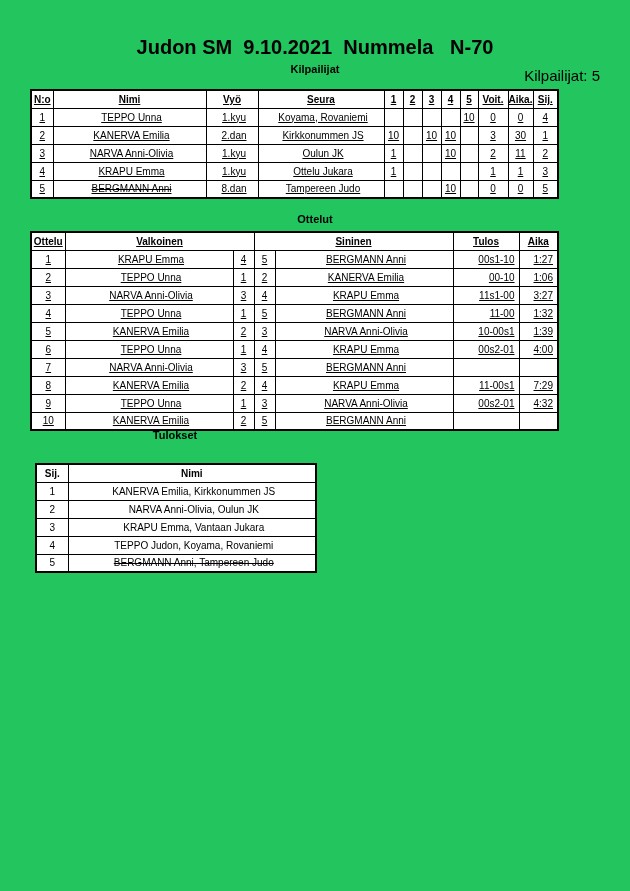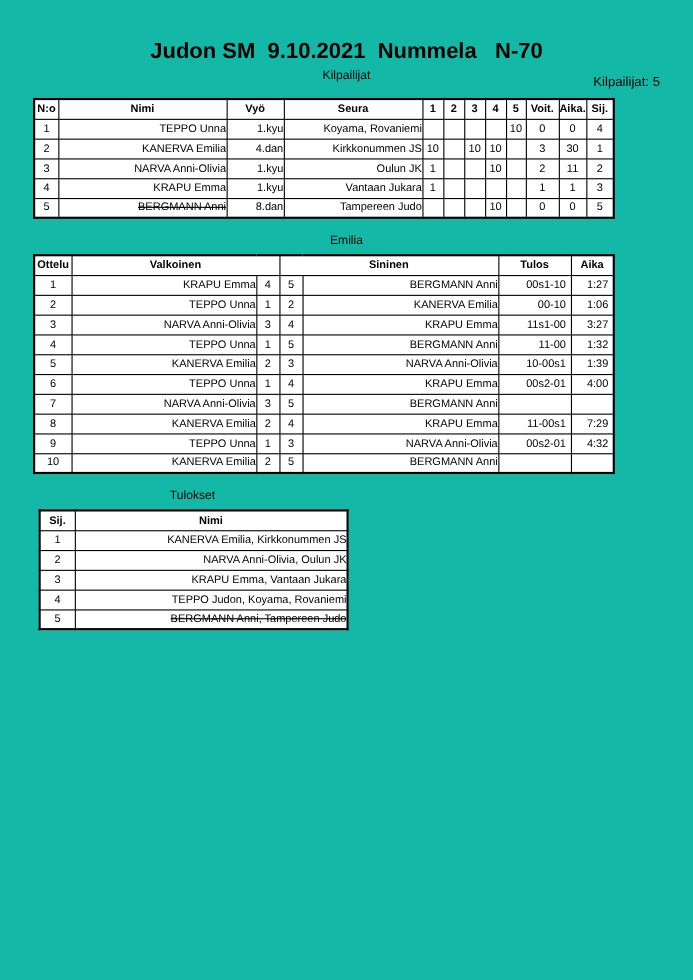--- a/index.html
+++ b/index.html
@@ -1,40 +1,40 @@
 <!DOCTYPE html>
 <html><head>
 <meta charset="utf-8">
 <style>
   * { margin:0; padding:0; box-sizing:border-box; }
   html,body { background:#fff; }
   body { width:630px; height:891px; font-family:"Liberation Sans", sans-serif; color:#000; }
-  .page { position:relative; width:630px; height:891px; background:#14b8a6; overflow:hidden; }
+  .page { position:relative; width:630px; height:891px; background:#22c55e; overflow:hidden; }
 
   .title { position:absolute; top:36px; left:0; width:630px; text-align:center;
            font-size:20px; font-weight:bold; white-space:pre; }
-  .section-heading { position:absolute; font-weight:normal; font-size:11px; text-align:center; }
+  .section-heading { position:absolute; font-weight:bold; font-size:11px; text-align:center; }
   .sub-kilpailijat { top:63px; left:0; width:630px; }
   .ottelut-heading { top:213px; left:0; width:630px; }
-  .tulokset-heading { top:429px; left:35px; width:280px;margin-top:16px; }
-  .count-label { position:absolute; top:67px; right:30px; font-size:12px; }
+  .tulokset-heading { top:429px; left:35px; width:280px; }
+  .count-label { position:absolute; top:67px; right:30px; font-size:15px; }
 
   table { border-collapse:collapse; table-layout:fixed; border:2px solid #000; background:#fff; }
   th, td { border:1px solid #000; font-size:10px; height:18px; overflow:hidden;
            white-space:nowrap; vertical-align:middle; padding:0; }
   th { font-weight:bold; text-align:center; }
   td { text-align:center; }
-  td.l { text-align:right; padding-left:4px; }
+  td.l { text-align:center; padding-left:4px; }
   td.r { text-align:right; padding-right:4px; }
   .struck { text-decoration:line-through; }
 
   .t1wrap { position:absolute; left:30px; top:89px; }
   .t2wrap { position:absolute; left:30px; top:231px; }
   .t3wrap { position:absolute; left:35px; top:463px; }
-  .t1, .t2 { width:527px; }
+  .t1, .t2 { width:527px;text-decoration:underline; }
   .t3 { width:280px; }
 </style>
 </head>
 <body>
 
 <div class="page">
 
   <div class="title">Judon SM  9.10.2021  Nummela   N-70</div>
   <div class="section-heading sub-kilpailijat">Kilpailijat</div>
   <div class="count-label">Kilpailijat: 5</div>
@@ -82,21 +82,21 @@
           <td></td>
           <td></td>
           <td>10</td>
           <td>0</td>
           <td>0</td>
           <td>4</td>
         </tr>
         <tr>
           <td>2</td>
           <td class="l">KANERVA Emilia</td>
-          <td class="l">4.dan</td>
+          <td class="l">2.dan</td>
           <td class="l">Kirkkonummen JS</td>
           <td>10</td>
           <td></td>
           <td>10</td>
           <td>10</td>
           <td></td>
           <td>3</td>
           <td>30</td>
           <td>1</td>
         </tr>
@@ -111,21 +111,21 @@
           <td>10</td>
           <td></td>
           <td>2</td>
           <td>11</td>
           <td>2</td>
         </tr>
         <tr>
           <td>4</td>
           <td class="l">KRAPU Emma</td>
           <td class="l">1.kyu</td>
-          <td class="l">Vantaan Jukara</td>
+          <td class="l">Ottelu Jukara</td>
           <td>1</td>
           <td></td>
           <td></td>
           <td></td>
           <td></td>
           <td>1</td>
           <td>1</td>
           <td>3</td>
         </tr>
         <tr>
@@ -139,21 +139,21 @@
           <td>10</td>
           <td></td>
           <td>0</td>
           <td>0</td>
           <td>5</td>
         </tr>
       </tbody>
     </table>
   </div>
 
-  <div class="section-heading ottelut-heading">Emilia</div>
+  <div class="section-heading ottelut-heading">Ottelut</div>
 
   <div class="t2wrap">
     <table class="t2">
       <colgroup>
         <col style="width:34px">
           <col style="width:168px">
           <col style="width:21px">
           <col style="width:21px">
         <col style="width:178px">
           <col style="width:66px">

